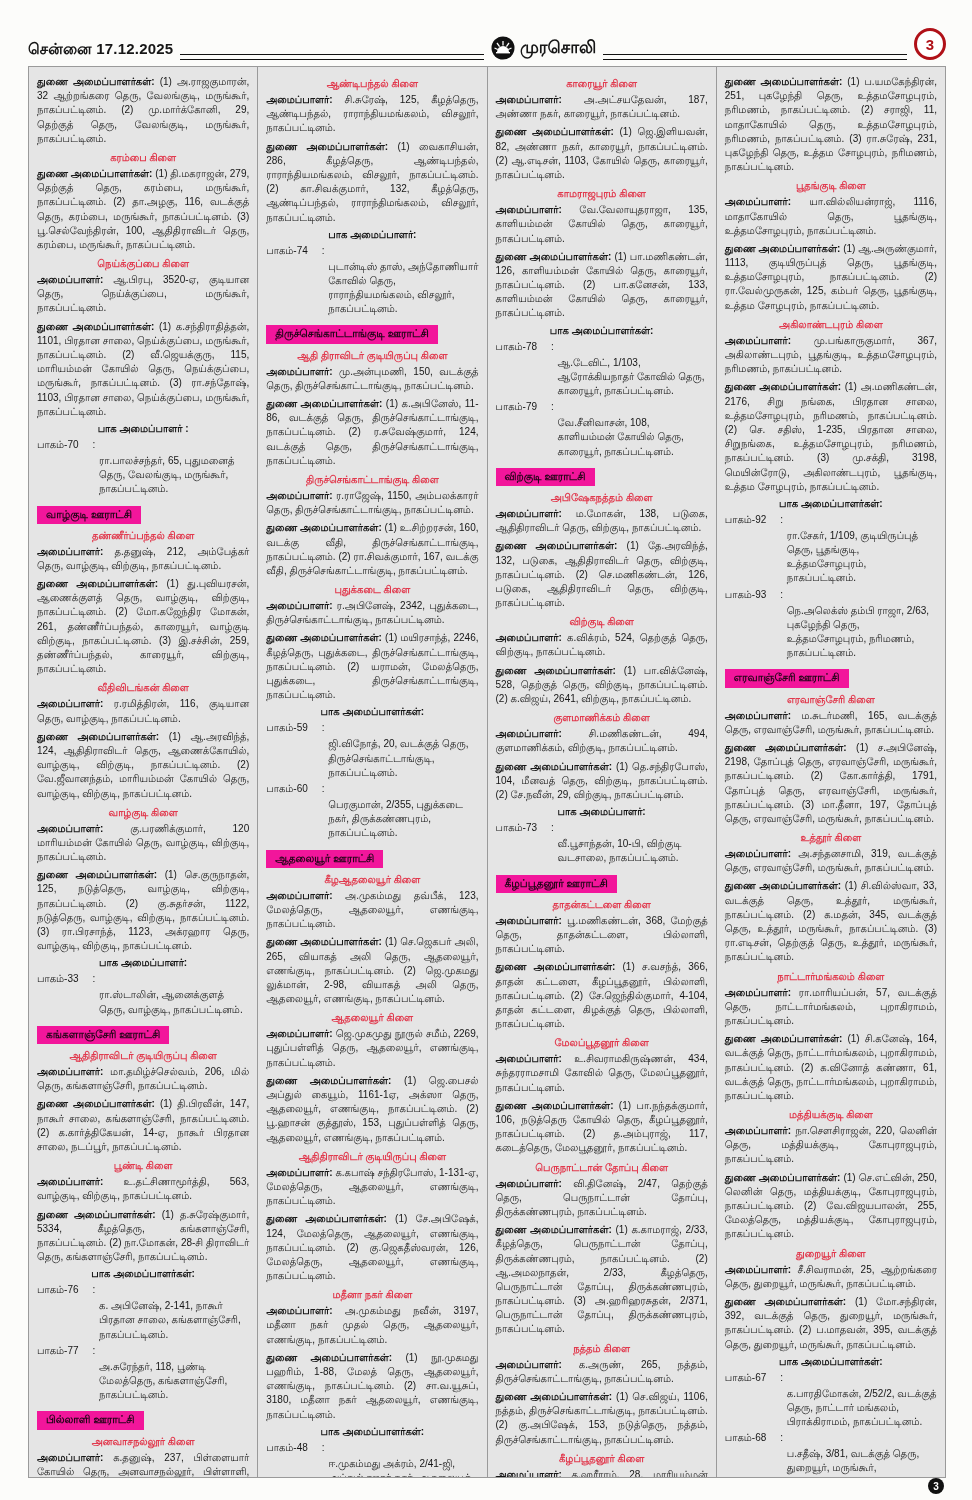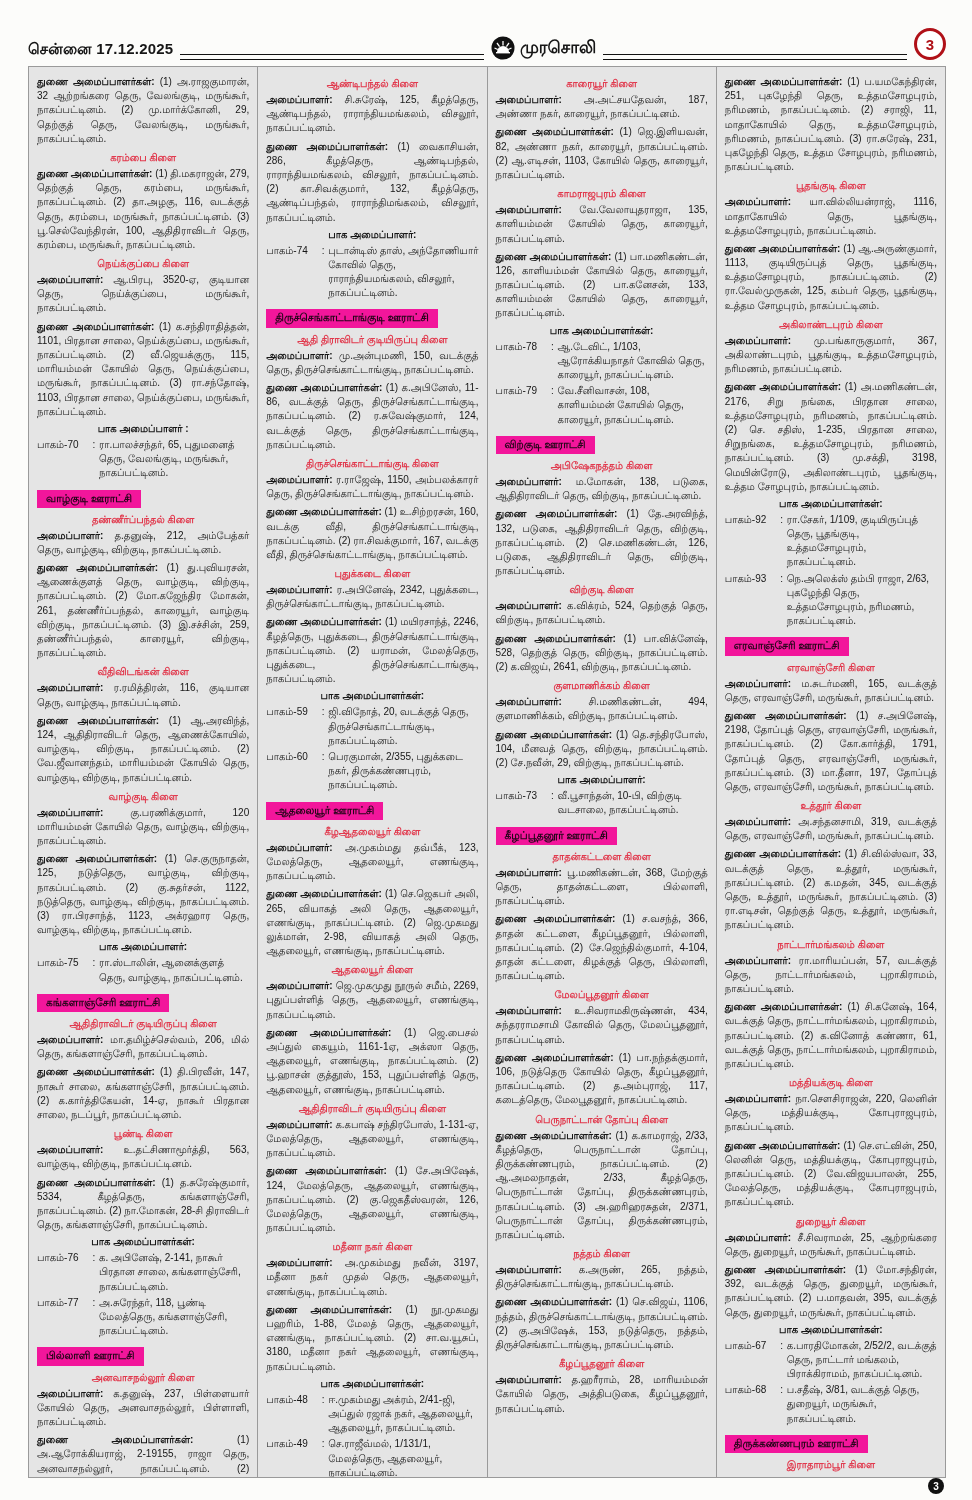--- a/index.html
+++ b/index.html
@@ -41,21 +41,21 @@
   }
   .boxwrap{text-align:left;margin:7px 0 3px;}
   .box{
     display:inline-block;background:#f2169b;color:#26051a;font-weight:bold;
     font-size:10.6px;padding:2px 9px 3px;line-height:1.25;
   }
   .ptitle{text-align:center;font-weight:bold;font-size:10px;margin:4px 0 2px;}
   .part{display:grid;grid-template-columns:52px 10px 1fr;font-size:10px;line-height:1.42;margin:2px 0;}
   .part .pno{white-space:nowrap;}
   .part .pcolon{text-align:center;}
-  .part .ptext{text-align:left;}
+  .part .ptext{text-align:left;margin-top:16px;}
   
   .footcirc{
     position:absolute;right:28px;bottom:6px;width:16px;height:16px;border-radius:50%;
     background:#111;color:#fff;font-size:10px;font-weight:bold;
     display:flex;align-items:center;justify-content:center;
   }
 </style>
 </head>
 <body>
 
@@ -100,21 +100,21 @@
       <p class="para"><b class="rlabel">அமைப்பாளர்:</b> <span>த.தனுஷ், 212, அம்பேத்கர் தெரு, வாழ்குடி, விற்குடி, நாகப்பட்டினம்.</span></p>
       <p class="para"><b class="rlabel">துணை அமைப்பாளர்கள்:</b> <span>(1) து.புவியரசன், ஆணைக்குளத் தெரு, வாழ்குடி, விற்குடி, நாகப்பட்டினம். (2) மோ.கஜேந்திர மோகன், 261, தண்ணீர்ப்பந்தல், காரையூர், வாழ்குடி விற்குடி, நாகப்பட்டினம். (3) இ.சச்சின், 259, தண்ணீர்ப்பந்தல், காரையூர், விற்குடி, நாகப்பட்டினம்.</span></p>
       <div class="branch">வீதிவிடங்கன் கிளை</div>
       <p class="para"><b class="rlabel">அமைப்பாளர்:</b> <span>ர.ரமித்திரன், 116, குடியான தெரு, வாழ்குடி, நாகப்பட்டினம்.</span></p>
       <p class="para"><b class="rlabel">துணை அமைப்பாளர்கள்:</b> <span>(1) ஆ.அரவிந்த், 124, ஆதிதிராவிடர் தெரு, ஆணைக்கோயில், வாழ்குடி, விற்குடி, நாகப்பட்டினம். (2) வே.ஜீவானந்தம், மாரியம்மன் கோயில் தெரு, வாழ்குடி, விற்குடி, நாகப்பட்டினம்.</span></p>
       <div class="branch">வாழ்குடி கிளை</div>
       <p class="para"><b class="rlabel">அமைப்பாளர்:</b> <span>கு.பரணிக்குமார், 120 மாரியம்மன் கோயில் தெரு, வாழ்குடி, விற்குடி, நாகப்பட்டினம்.</span></p>
       <p class="para"><b class="rlabel">துணை அமைப்பாளர்கள்:</b> <span>(1) செ.குருநாதன், 125, நடுத்தெரு, வாழ்குடி, விற்குடி, நாகப்பட்டினம். (2) கு.சுதர்சன், 1122, நடுத்தெரு, வாழ்குடி, விற்குடி, நாகப்பட்டினம். (3) ரா.பிரசாந்த், 1123, அக்ரஹார தெரு, வாழ்குடி, விற்குடி, நாகப்பட்டினம்.</span></p>
       <div class="ptitle">பாக அமைப்பாளர்:</div>
       <div class="part">
-        <span class="pno">பாகம்-75</span>
+        <span class="pno">பாகம்-33</span>
         <span class="pcolon">:</span>
         <span class="ptext">ரா.ஸ்டாலின், ஆனைக்குளத் தெரு, வாழ்குடி, நாகப்பட்டினம்.</span>
       </div>
       <div class="boxwrap"><span class="box">கங்களாஞ்சேரி ஊராட்சி</span></div>
       <div class="branch">ஆதிதிராவிடர் குடியிருப்பு கிளை</div>
       <p class="para"><b class="rlabel">அமைப்பாளர்:</b> <span>மா.தமிழ்ச்செல்வம், 206, மில் தெரு, கங்களாஞ்சேரி, நாகப்பட்டினம்.</span></p>
       <p class="para"><b class="rlabel">துணை அமைப்பாளர்கள்:</b> <span>(1) தி.பிரவீன், 147, நாகூர் சாலை, கங்களாஞ்சேரி, நாகப்பட்டினம். (2) க.கார்த்திகேயன், 14-ஏ, நாகூர் பிரதான சாலை, நடப்பூர், நாகப்பட்டினம்.</span></p>
       <div class="branch">பூண்டி கிளை</div>
       <p class="para"><b class="rlabel">அமைப்பாளர்:</b> <span>உ.தட்சிணாமூர்த்தி, 563, வாழ்குடி, விற்குடி, நாகப்பட்டினம்.</span></p>
       <p class="para"><b class="rlabel">துணை அமைப்பாளர்கள்:</b> <span>(1) த.சுரேஷ்குமார், 5334, கீழத்தெரு, கங்களாஞ்சேரி, நாகப்பட்டினம். (2) நா.மோகன், 28-சி திராவிடர் தெரு, கங்களாஞ்சேரி, நாகப்பட்டினம்.</span></p>
@@ -225,20 +225,21 @@
         <span class="ptext">வீ.பூசாந்தன், 10-பி, விற்குடி வடசாலை, நாகப்பட்டினம்.</span>
       </div>
       <div class="boxwrap"><span class="box">கீழப்பூதனூர் ஊராட்சி</span></div>
       <div class="branch">தாதன்கட்டளை கிளை</div>
       <p class="para"><b class="rlabel">அமைப்பாளர்:</b> <span>பூ.மணிகண்டன், 368, மேற்குத் தெரு, தாதன்கட்டளை, பில்லாளி, நாகப்பட்டினம்.</span></p>
       <p class="para"><b class="rlabel">துணை அமைப்பாளர்கள்:</b> <span>(1) ச.வசந்த், 366, தாதன் கட்டளை, கீழப்பூதனூர், பில்லாளி, நாகப்பட்டினம். (2) சே.ஜெந்தில்குமார், 4-104, தாதன் கட்டளை, கிழக்குத் தெரு, பில்லாளி, நாகப்பட்டினம்.</span></p>
       <div class="branch">மேலப்பூதனூர் கிளை</div>
       <p class="para"><b class="rlabel">அமைப்பாளர்:</b> <span>உ.சிவராமகிருஷ்ணன், 434, சுந்தரராமசாமி கோவில் தெரு, மேலப்பூதனூர், நாகப்பட்டினம்.</span></p>
       <p class="para"><b class="rlabel">துணை அமைப்பாளர்கள்:</b> <span>(1) பா.நந்தக்குமார், 106, நடுத்தெரு கோயில் தெரு, கீழப்பூதனூர், நாகப்பட்டினம். (2) த.அம்புராஜ், 117, கடைத்தெரு, மேலபூதனூர், நாகப்பட்டினம்.</span></p>
       <div class="branch">பெருநாட்டான் தோப்பு கிளை</div>
+      <p class="para"><b class="rlabel">அமைப்பாளர்:</b> <span>வி.தினேஷ், 2/47, தெற்குத் தெரு, பெருநாட்டான் தோப்பு, திருக்கண்ணபுரம், நாகப்பட்டினம்.</span></p>
       <p class="para"><b class="rlabel">துணை அமைப்பாளர்கள்:</b> <span>(1) க.காமராஜ், 2/33, கீழத்தெரு, பெருநாட்டான் தோப்பு, திருக்கண்ணபுரம், நாகப்பட்டினம். (2) ஆ.அமலநாதன், 2/33, கீழத்தெரு, பெருநாட்டான் தோப்பு, திருக்கண்ணபுரம், நாகப்பட்டினம். (3) அ.ஹரிஹரசுதன், 2/371, பெருநாட்டான் தோப்பு, திருக்கண்ணபுரம், நாகப்பட்டினம்.</span></p>
       <div class="branch">நத்தம் கிளை</div>
       <p class="para"><b class="rlabel">அமைப்பாளர்:</b> <span>க.அருண், 265, நத்தம், திருச்செங்காட்டாங்குடி, நாகப்பட்டினம்.</span></p>
       <p class="para"><b class="rlabel">துணை அமைப்பாளர்கள்:</b> <span>(1) செ.விஜய், 1106, நத்தம், திருச்செங்காட்டாங்குடி, நாகப்பட்டினம். (2) கு.அபிஷேக், 153, நடுத்தெரு, நத்தம், திருச்செங்காட்டாங்குடி, நாகப்பட்டினம்.</span></p>
       <div class="branch">கீழப்பூதனூர் கிளை</div>
       <p class="para"><b class="rlabel">அமைப்பாளர்:</b> <span>த.ஹரீராம், 28, மாரியம்மன் கோயில் தெரு, அத்திபடுகை, கீழப்பூதனூர், நாகப்பட்டினம்.</span></p>
     </div>
     <div class="col">
       <p class="para"><b class="rlabel">துணை அமைப்பாளர்கள்:</b> <span>(1) ப.யமகேந்திரன், 251, புகழேந்தி தெரு, உத்தமசோழபுரம், நரிமணம், நாகப்பட்டினம். (2) சராஜி, 11, மாதாகோயில் தெரு, உத்தமசோழபுரம், நரிமணம், நாகப்பட்டினம். (3) ரா.சுரேஷ், 231, புகழேந்தி தெரு, உத்தம சோழபுரம், நரிமணம், நாகப்பட்டினம்.</span></p>
       <div class="branch">பூதங்குடி கிளை</div>

